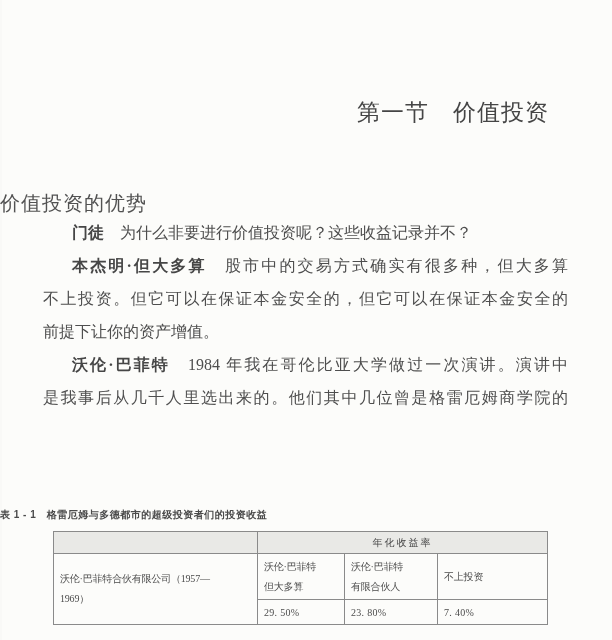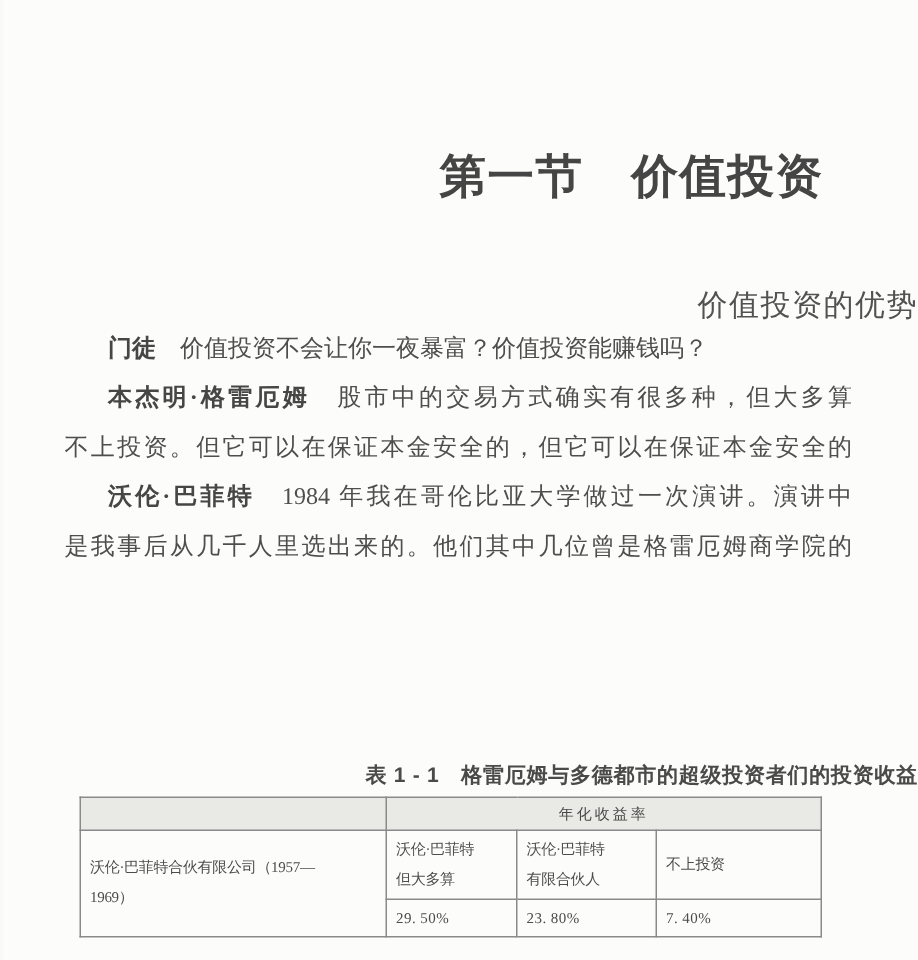--- a/index.html
+++ b/index.html
@@ -8,41 +8,41 @@
   html,body{margin:0;padding:0;}
   .page{
     position:relative; width:612px; height:640px; overflow:hidden;
     background:var(--page-bg);
     background-image:linear-gradient(90deg, rgba(0,0,0,0.012) 0 2px, rgba(0,0,0,0) 2px 9px);
     font-family:"Liberation Serif","DejaVu Serif",serif;
     color:var(--text);
   }
   .section-title{
     position:absolute; top:97px; right:63px;
-    font-size:31px; font-weight:bold; letter-spacing:1px; color:#454545;
+    font-size:23px; font-weight:normal; letter-spacing:1px; color:#454545;
     white-space:nowrap;
   }
   .sub-heading{
-    position:absolute; top:190px; left:0; width:612px; text-align:right;
+    position:absolute; top:190px; left:0; width:612px; text-align:left;
     font-family:"Liberation Sans","DejaVu Sans",sans-serif;
     font-size:20px; font-weight:normal; color:#525252; letter-spacing:1px;
   }
   .body-text{
     position:absolute; left:43px; top:216px; width:525px;
     font-size:16px; line-height:33px; color:#4e4e4e;
   }
   .line{width:525px; white-space:nowrap;}
   .j{text-align:justify; text-align-last:justify; white-space:normal;
      overflow:hidden; height:33px;}
   .indent{text-indent:29px;}
   .b{font-weight:bold; color:#464646;}
   .table-caption{
-    position:absolute; top:508px; left:0; width:612px; text-align:right;
+    position:absolute; top:508px; left:0; width:612px; text-align:left;
     font-family:"Liberation Sans","DejaVu Sans",sans-serif;
-    font-weight:bold; font-size:14px; color:#4a4a4a; letter-spacing:0.5px;
+    font-weight:bold; font-size:10px; color:#4a4a4a; letter-spacing:0.5px;
   }
   table.t{
     position:absolute; left:53px; top:531px; width:494px;
     border-collapse:collapse; table-layout:fixed;
     font-size:10px; color:#4c4c4c;
   }
   table.t, table.t td{border:1px solid var(--table-border);}
   table.t{border-color:#6f6f6f;}
   table.t td{padding:0 6px; vertical-align:middle; overflow:hidden;}
   .shade{background:var(--table-header-bg);}
@@ -55,23 +55,24 @@
 </head>
 <body>
 
 <div class="page">
 
   <div class="section-title">第一节　价值投资</div>
 
   <div class="sub-heading">价值投资的优势</div>
 
   <div class="body-text">
-    <div class="line indent"><span class="b">门徒</span><span>　价值投资不会让你一夜暴富？价值投资能赚钱吗？</span></div>
-    <div class="line indent j"><span class="b">本杰明·格雷厄姆</span><span>　股市中的交易方式确实有很多种，但大多算</span></div>
+    <div class="line indent"><span class="b">门徒</span><span>　为什么非要进行价值投资呢？这些收益记录并不？</span></div>
+    <div class="line indent j"><span class="b">本杰明·但大多算</span><span>　股市中的交易方式确实有很多种，但大多算</span></div>
     <div class="line j">不上投资。但它可以在保证本金安全的，但它可以在保证本金安全的</div>
+    <div class="line">前提下让你的资产增值。</div>
     <div class="line indent j"><span class="b">沃伦·巴菲特</span><span>　1984 年我在哥伦比亚大学做过一次演讲。演讲中</span></div>
     <div class="line j">是我事后从几千人里选出来的。他们其中几位曾是格雷厄姆商学院的</div>
   </div>
 
   <div class="table-caption">表 1 - 1　格雷厄姆与多德都市的超级投资者们的投资收益</div>
 
   <table class="t">
     <colgroup>
       <col style="width:204px">
         <col style="width:87px">

